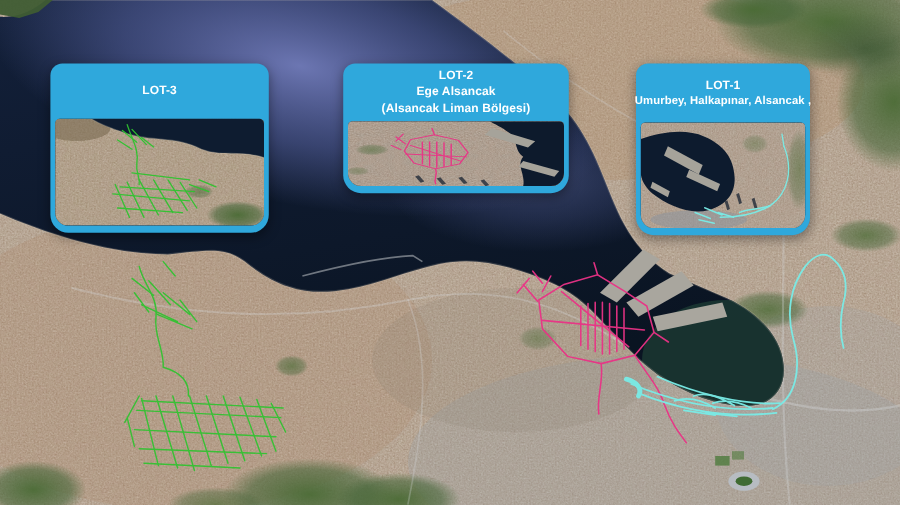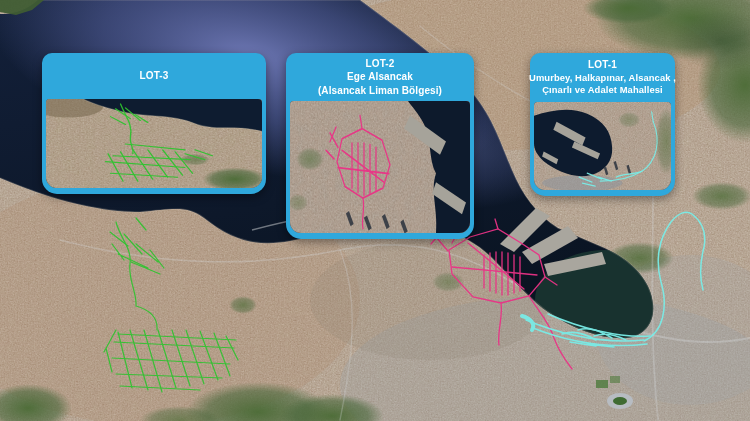--- a/index.html
+++ b/index.html
@@ -16,23 +16,23 @@
         color:#fff;font-weight:bold;text-align:center;}
   .hline{font-size:10px;line-height:1.34;letter-spacing:.1px;white-space:nowrap;}
   .card--lot3 .card-header{height:46px;}
   .card--lot2 .card-header{height:48px;}
   .card--lot1 .card-header{height:49px;}
   .card--lot1 .hline{font-size:9.4px;}
   .card--lot1 .hline:first-child{font-size:10px;}
 
   .inset{position:absolute;left:4px;right:4px;bottom:6px;overflow:hidden;
          border-radius:4px 4px 11px 11px;background:#0d1a2c;}
-  .card--lot3{left:42px;top:53px;width:182px;height:141px;padding-left:42px;}
+  .card--lot3{left:42px;top:53px;width:182px;height:141px;}
   .card--lot3 .inset{top:46px;}
-  .card--lot2{left:286px;top:53px;width:188px;height:186px;}
+  .card--lot2{left:286px;top:53px;width:188px;height:108px;}
   .card--lot2 .inset{top:48px;}
   .card--lot1{left:530px;top:53px;width:145px;height:143px;}
   .card--lot1 .inset{top:49px;}
   .inset svg{width:100%;height:100%;}
 
   .netG{stroke:var(--lot3-green,#2fc32f);fill:none;stroke-linecap:round;}
   .netP{stroke:var(--lot2-pink,#ea3286);fill:none;stroke-linecap:round;}
   .netC{stroke:var(--lot1-cyan,#79ece7);fill:none;stroke-linecap:round;}
   .road{stroke:#d8dbde;fill:none;stroke-linecap:round;}
 </style>
@@ -217,21 +217,20 @@
           <path d="M73,67 C75,76 71,82 73,88"></path>
         </g>
       </svg>
     </div>
   </div>
 
   <div class="card card--lot1">
     <div class="card-header">
       <div class="hline">LOT-1</div>
       <div class="hline">Umurbey, Halkapınar, Alsancak ,</div>
-      <div class="hline">Çınarlı ve Adalet Mahallesi</div>
     </div>
     <div class="inset">
       <svg viewBox="0 0 170 89" preserveAspectRatio="none">
         <rect width="170" height="89" fill="#a59584"></rect>
         <rect width="170" height="89" filter="url(#noiseBrown)" opacity="0.5"></rect>
         <rect width="170" height="89" filter="url(#noiseFine)" opacity="0.3"></rect>
         <ellipse cx="164" cy="40" rx="14" ry="34" fill="url(#hillG)" opacity="0.55"></ellipse>
         <ellipse cx="118" cy="18" rx="14" ry="8" fill="url(#hillG)" opacity="0.4"></ellipse>
         <ellipse cx="60" cy="82" rx="50" ry="8" fill="#8d949c" opacity="0.55"></ellipse>
         <path d="M0,14 C22,8 46,5 66,12 C86,19 96,30 97,46 C98,60 88,70 70,74 C50,78 28,70 12,60 C4,54 0,48 0,42 Z" fill="#0d1b2e"></path>

